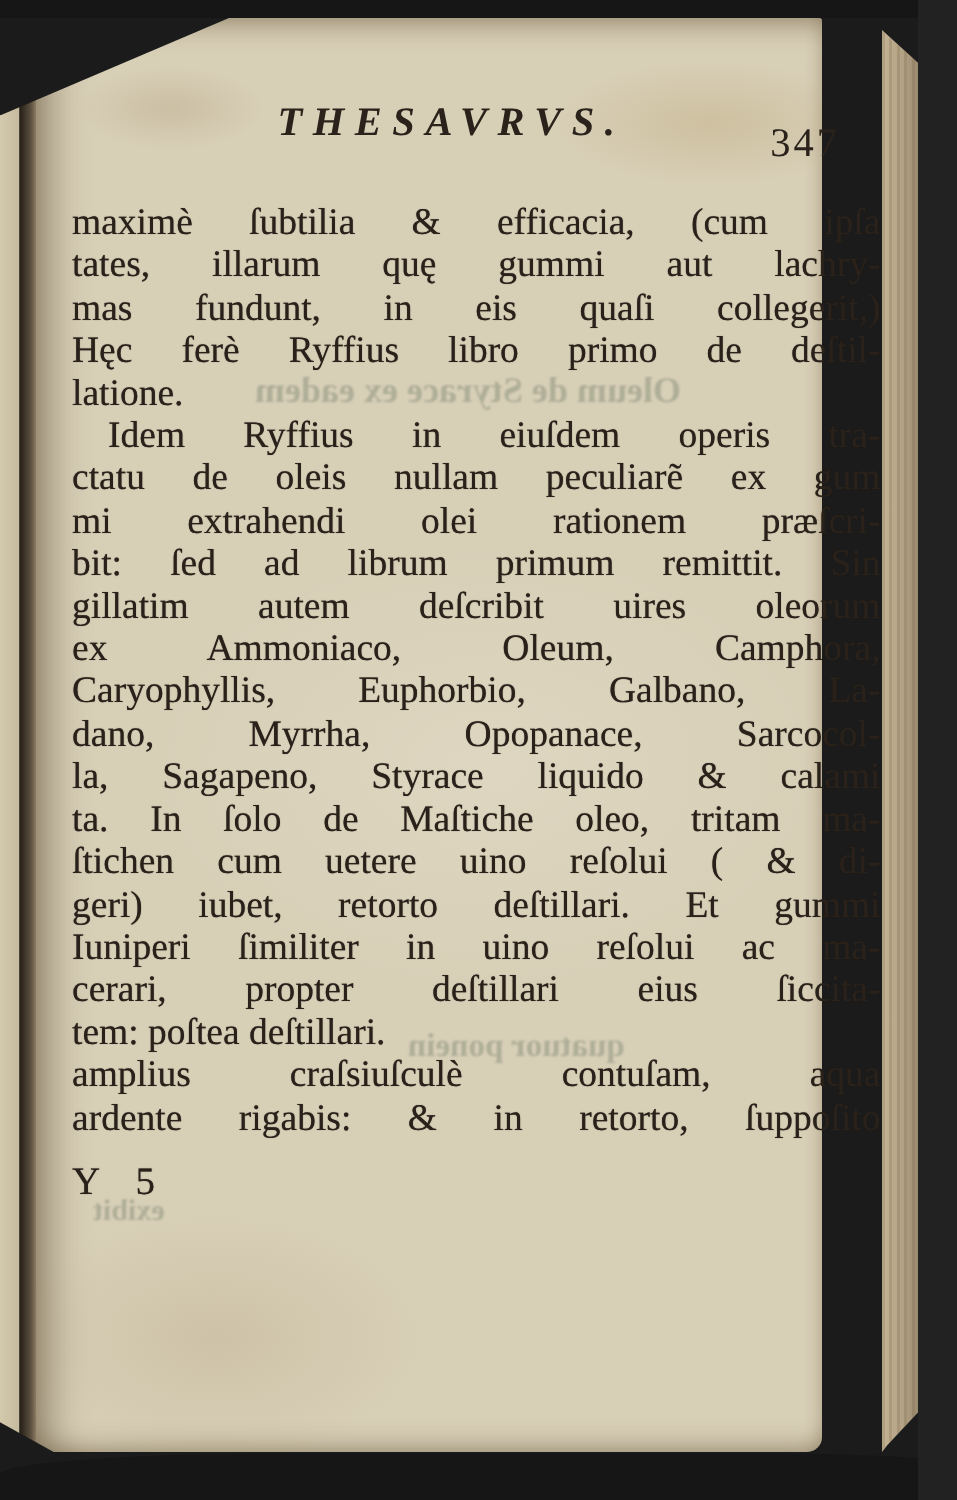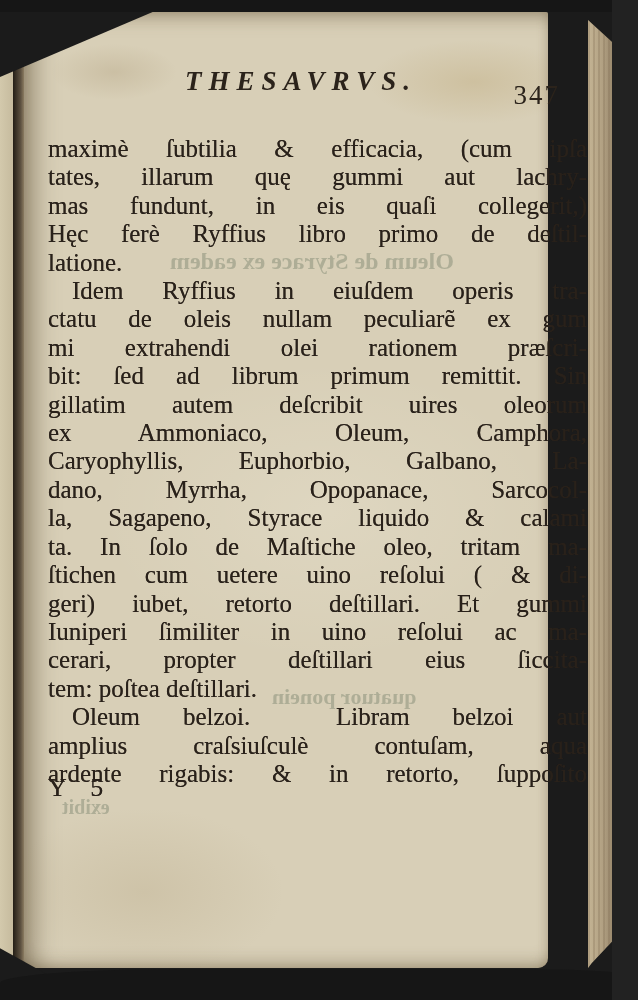--- a/index.html
+++ b/index.html
@@ -116,21 +116,20 @@
         <div class="line j">ex Ammoniaco, Oleum, Camphora,</div>
         <div class="line j">Caryophyllis, Euphorbio, Galbano, La-</div>
         <div class="line j">dano, Myrrha, Opopanace, Sarcocol-</div>
         <div class="line j">la, Sagapeno, Styrace liquido &amp; calami</div>
         <div class="line j">ta. In ſolo de Maſtiche oleo, tritam ma-</div>
         <div class="line j">ſtichen cum uetere uino reſolui ( &amp; di-</div>
         <div class="line j">geri) iubet, retorto deſtillari. Et gummi</div>
         <div class="line j">Iuniperi ſimiliter in uino reſolui ac ma-</div>
         <div class="line j">cerari, propter deſtillari eius ſiccita-</div>
         <div class="line">tem: poſtea deſtillari.</div>
-        <div class="line j ind">Oleum belzoi.&nbsp; Libram belzoi aut</div>
         <div class="line j">amplius craſsiuſculè contuſam, aqua</div>
         <div class="line j">ardente rigabis: &amp; in retorto, ſuppoſito</div>
       </div>
 
     <div class="signature">Y 5</div>
   <span class="ghost" style="left: 146px; top: 236px; font-size: 24px;">Oleum de Styrace ex eadem</span>
       <span class="ghost" style="left: 248px; top: 672px; font-size: 22px;">quatuor ponein</span>
       <span class="ghost" style="left: 38px; top: 784px; font-size: 20px;">exibit</span>
     </div>
 

